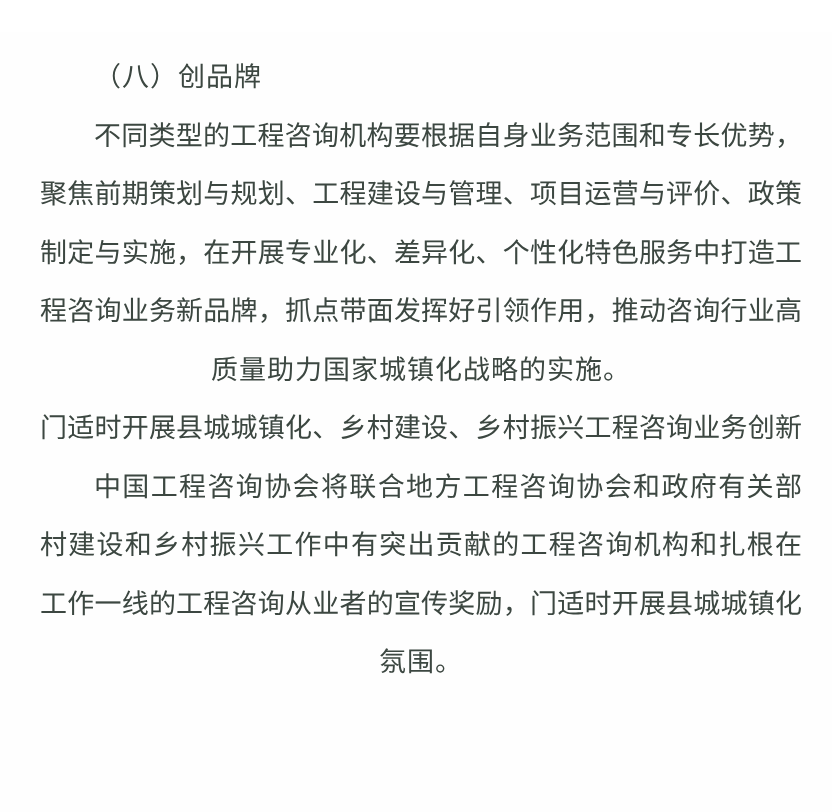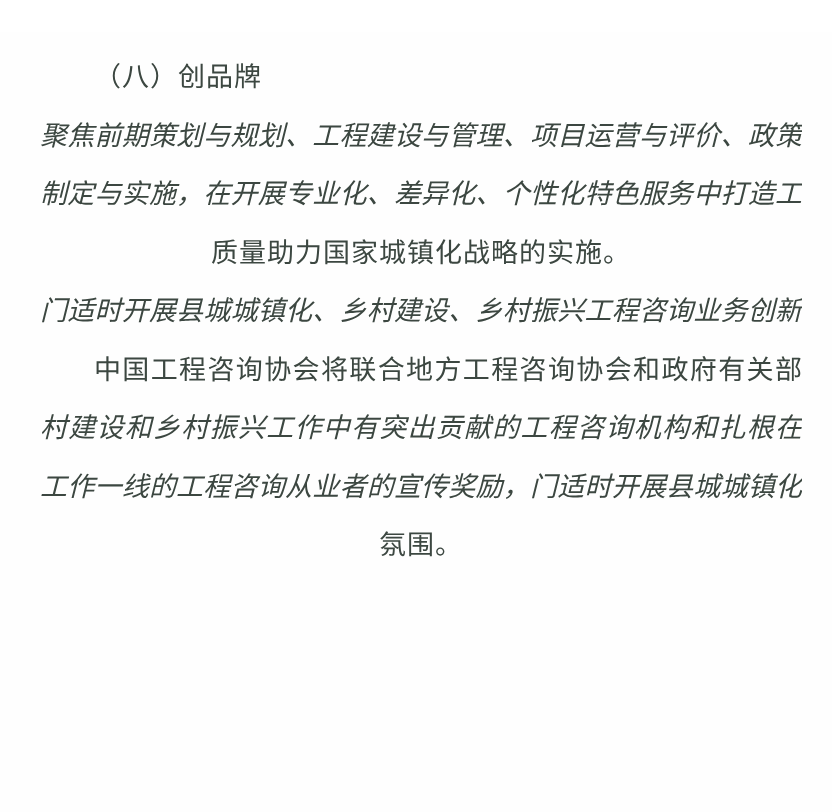--- a/index.html
+++ b/index.html
@@ -32,37 +32,38 @@
   
   .doc-line.first {
     text-indent: 2em;
     text-align: justify;
     text-align-last: justify;
   }
   
   .doc-line.fill {
     text-align: justify;
     text-align-last: justify;
-    font-style: italic;
   }
   
   .doc-line.last {
     text-align: center;
     letter-spacing: 1px;
   }
 </style>
 </head>
 <body>
 
 <div class="page" style="background: rgb(254, 254, 254); color: rgb(60, 71, 65); margin-top: 32px;">
 
   <div>
     <div class="doc-line head">（八）创品牌</div>
+    <div class="doc-line first">不同类型的工程咨询机构要根据自身业务范围和专长优势，</div>
     <div class="doc-line fill">聚焦前期策划与规划、工程建设与管理、项目运营与评价、政策</div>
     <div class="doc-line fill">制定与实施，在开展专业化、差异化、个性化特色服务中打造工</div>
+    <div class="doc-line fill">程咨询业务新品牌，抓点带面发挥好引领作用，推动咨询行业高</div>
     <div class="doc-line last">质量助力国家城镇化战略的实施。</div>
   </div>
 
   <div>
     <div class="doc-line fill">门适时开展县城城镇化、乡村建设、乡村振兴工程咨询业务创新</div>
     <div class="doc-line first">中国工程咨询协会将联合地方工程咨询协会和政府有关部</div>
     <div class="doc-line fill">村建设和乡村振兴工作中有突出贡献的工程咨询机构和扎根在</div>
     <div class="doc-line fill">工作一线的工程咨询从业者的宣传奖励，门适时开展县城城镇化</div>
     <div class="doc-line last">氛围。</div>
   </div>

